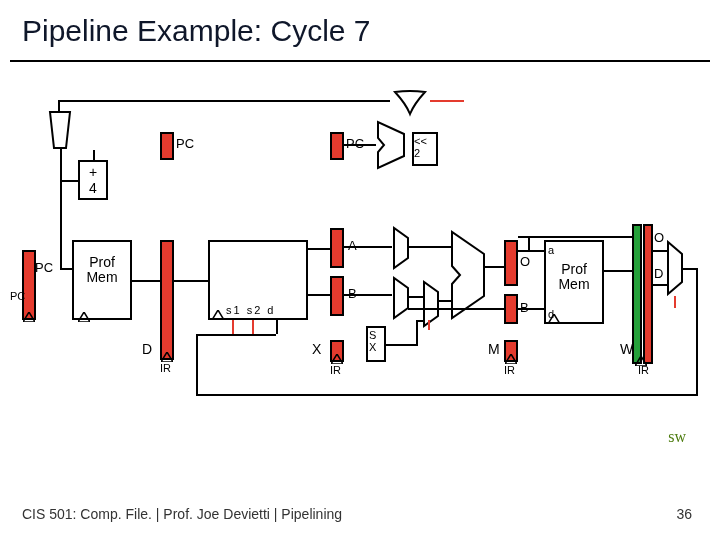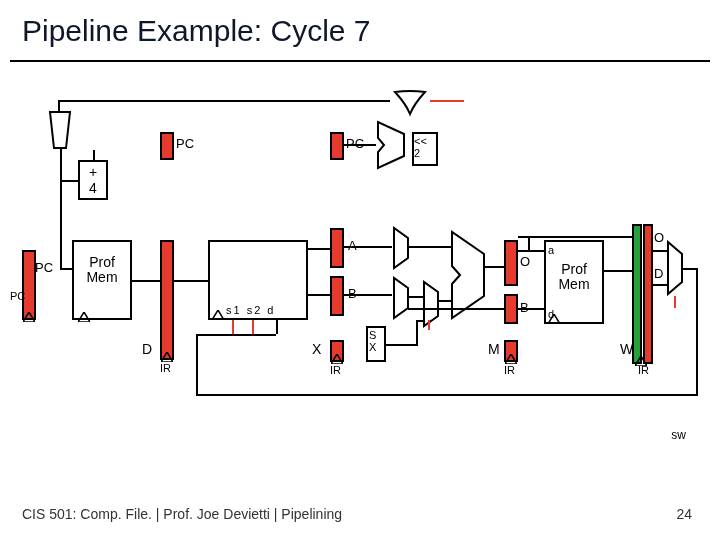--- a/index.html
+++ b/index.html
@@ -1,20 +1,20 @@
 <!DOCTYPE html>
 <html><head>
 <meta charset="utf-8">
 <style>
   html,body{margin:0;padding:0;width:720px;height:540px;background:#fff;font-family:Verdana,Geneva,sans-serif}
   .title{position:absolute;left:22px;top:14px;font-size:30px;color:#0f172a}
   .hr{position:absolute;left:10px;top:60px;width:700px;height:2px;background:#000}
   .footer{position:absolute;left:22px;top:506px;font-size:14px;color:#333}
   .pagenum{position:absolute;right:28px;top:506px;font-size:14px;color:#333}
-  .sw{position:absolute;right:34px;top:428px;font-family:Liberation Sans, sans-serif;font-size:12px;color:#000000}
+  .sw{position:absolute;right:34px;top:428px;font-family:Liberation Serif, serif;font-size:16px;color:#4d7c0f}
   .canvas{position:absolute;left:10px;top:90px;width:700px;height:330px}
   .box{position:absolute;border:2px solid #000;background:#fff;box-sizing:border-box}
   .lbl{position:absolute;font-size:14px;text-align:center;line-height:1.05}
   .tiny{font-size:11px}
   .pipe{position:absolute;background:#e43b2e;border:2px solid #000;box-sizing:border-box}
   .pipe.green{background:#25a03a}
   .hline{position:absolute;height:2px;background:#000}
   .vline{position:absolute;width:2px;background:#000}
   .redline{background:#e43b2e}
   .redvline{background:#e43b2e;width:2px}
@@ -191,13 +191,13 @@
   <div class="vline" style="left:686px;top:178px;height:126px"></div>
   <div class="hline" style="left:186px;top:304px;width:502px"></div>
   <div class="vline" style="left:186px;top:244px;height:62px"></div>
   <div class="hline" style="left:186px;top:244px;width:80px"></div>
   <div class="vline" style="left:266px;top:230px;height:14px"></div>
 
 </div>
 
 <div class="sw">sw</div>
 <div class="footer">CIS 501: Comp. File.  |  Prof. Joe Devietti  |  Pipelining</div>
-<div class="pagenum">24</div>
+<div class="pagenum">36</div>
 
 </body></html>

